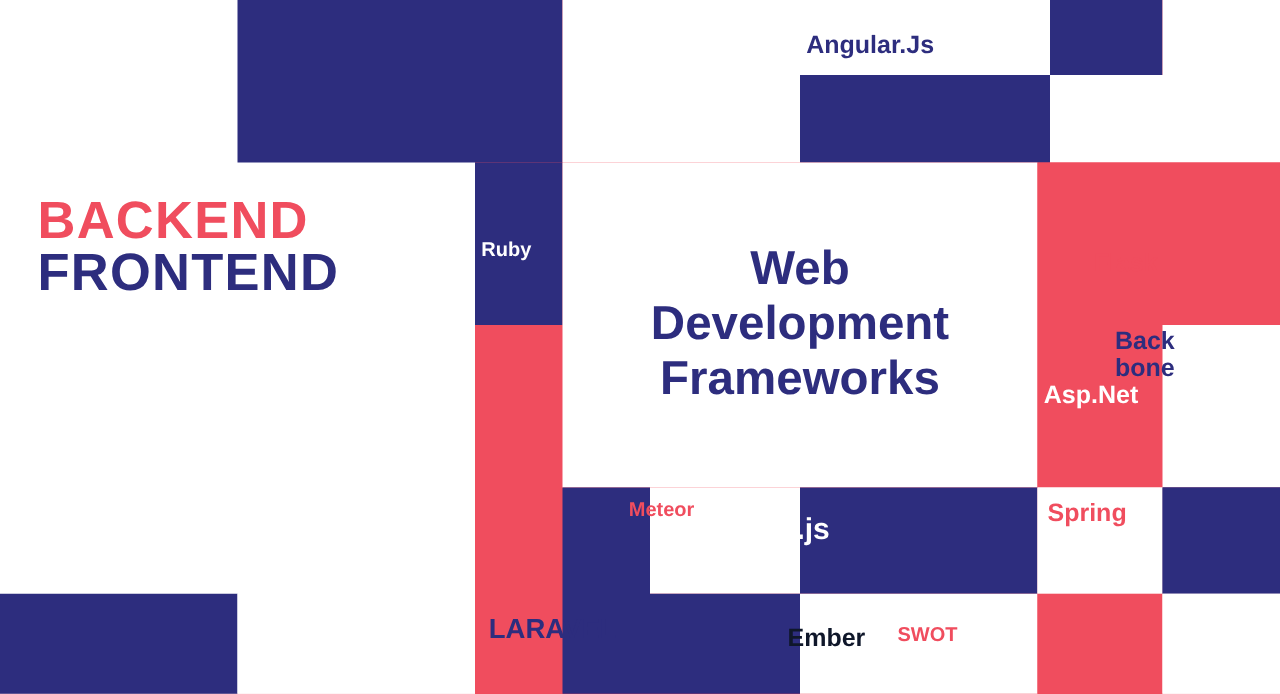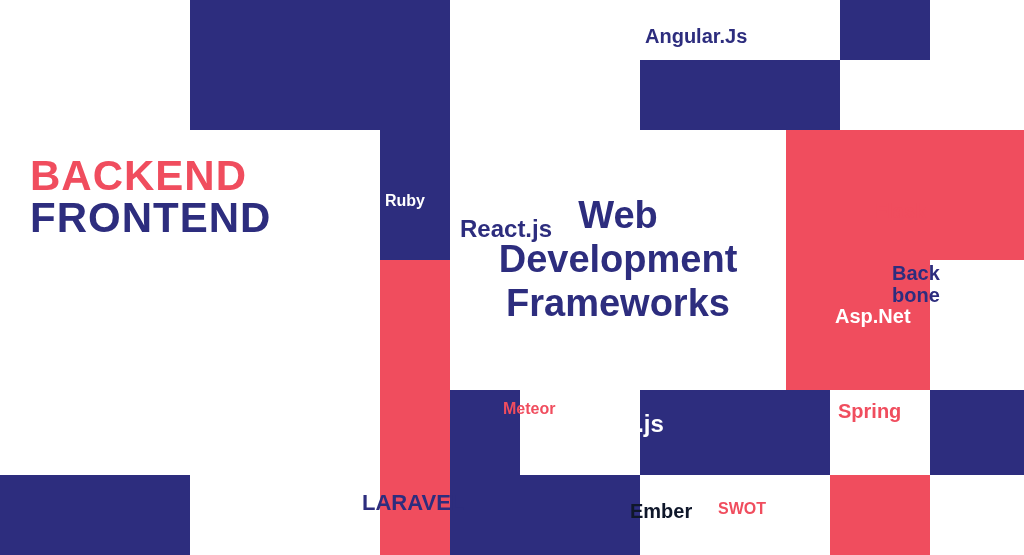--- a/index.html
+++ b/index.html
@@ -64,21 +64,21 @@
       font-size: 13.5px;
       color: white;
       line-height: 1.65;
     }
 
     
     .center-block {
       position: absolute;
       top: 130px;
       left: 450px;
-      width: 336px;
+      width: 380px;
       height: 260px;
       background: white;
       display: flex;
       align-items: center;
       justify-content: center;
     }
     .center-title {
       font-size: 38px;
       font-weight: 900;
       color: #2D2D7E;
@@ -176,23 +176,20 @@
   <div class="description">A web development framework, also known as a web application framework or simply a web framework, is a software platform that simplifies the web development process and makes it easier to build a functional website.</div>
 
   <div style="position:absolute; top:25px; left:645px;">
     <span style="font-size:20px; font-weight:800; color:#2D2D7E;">Angular.Js</span>
   </div>
 
   <div style="position:absolute; top:192px; left:385px;">
     <span style="font-size:16px; font-weight:800; color:#ffffff;">Ruby</span>
   </div>
 
-  <div style="position:absolute; top:215px; left:460px;">
-    <span style="font-size:24px; font-weight:800; color:#2D2D7E;">React.js</span>
-  </div>
 
   <div style="position:absolute; top:200px; left:875px;">
     <span style="font-size:20px; font-weight:800; color:#F04D5E;">Flask</span>
   </div>
 
   <div style="position:absolute; top:305px; left:835px;">
     <span style="font-size:20px; font-weight:800; color:#ffffff;">Asp.Net</span>
   </div>
 
   <div style="position:absolute; top:262px; left:892px;">
@@ -205,21 +202,21 @@
 
   <div style="position:absolute; top:410px; left:594px;">
     <span style="font-size:24px; font-weight:800; color:#ffffff;">Vue.js</span>
   </div>
 
 
   <div style="position:absolute; top:400px; left:838px;">
     <span style="font-size:20px; font-weight:800; color:#F04D5E;">Spring</span>
   </div>
 
-  <div style="position:absolute; top:490px; left:362px;">
+  <div style="position:absolute; top:490px; left:391px;">
     <span style="font-size:22px; font-weight:900; color:#2D2D7E;">LARAVEL</span>
   </div>
 
   <div style="position:absolute; top:500px; left:630px;">
     <span style="font-size:20px; font-weight:800; color:#0f172a;">Ember</span>
   </div>
 
   <div style="position:absolute; top:500px; left:718px;">
     <span style="font-size:16px; font-weight:800; color:#F04D5E;">SWOT</span>
   </div>

